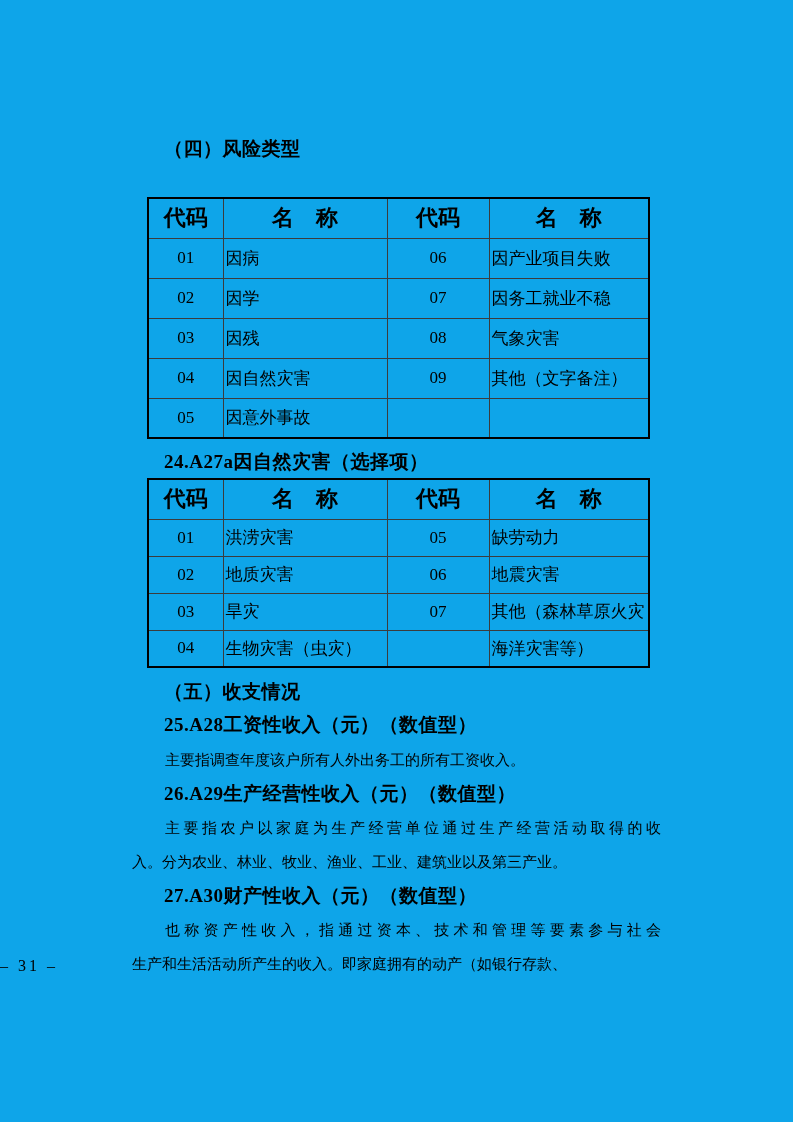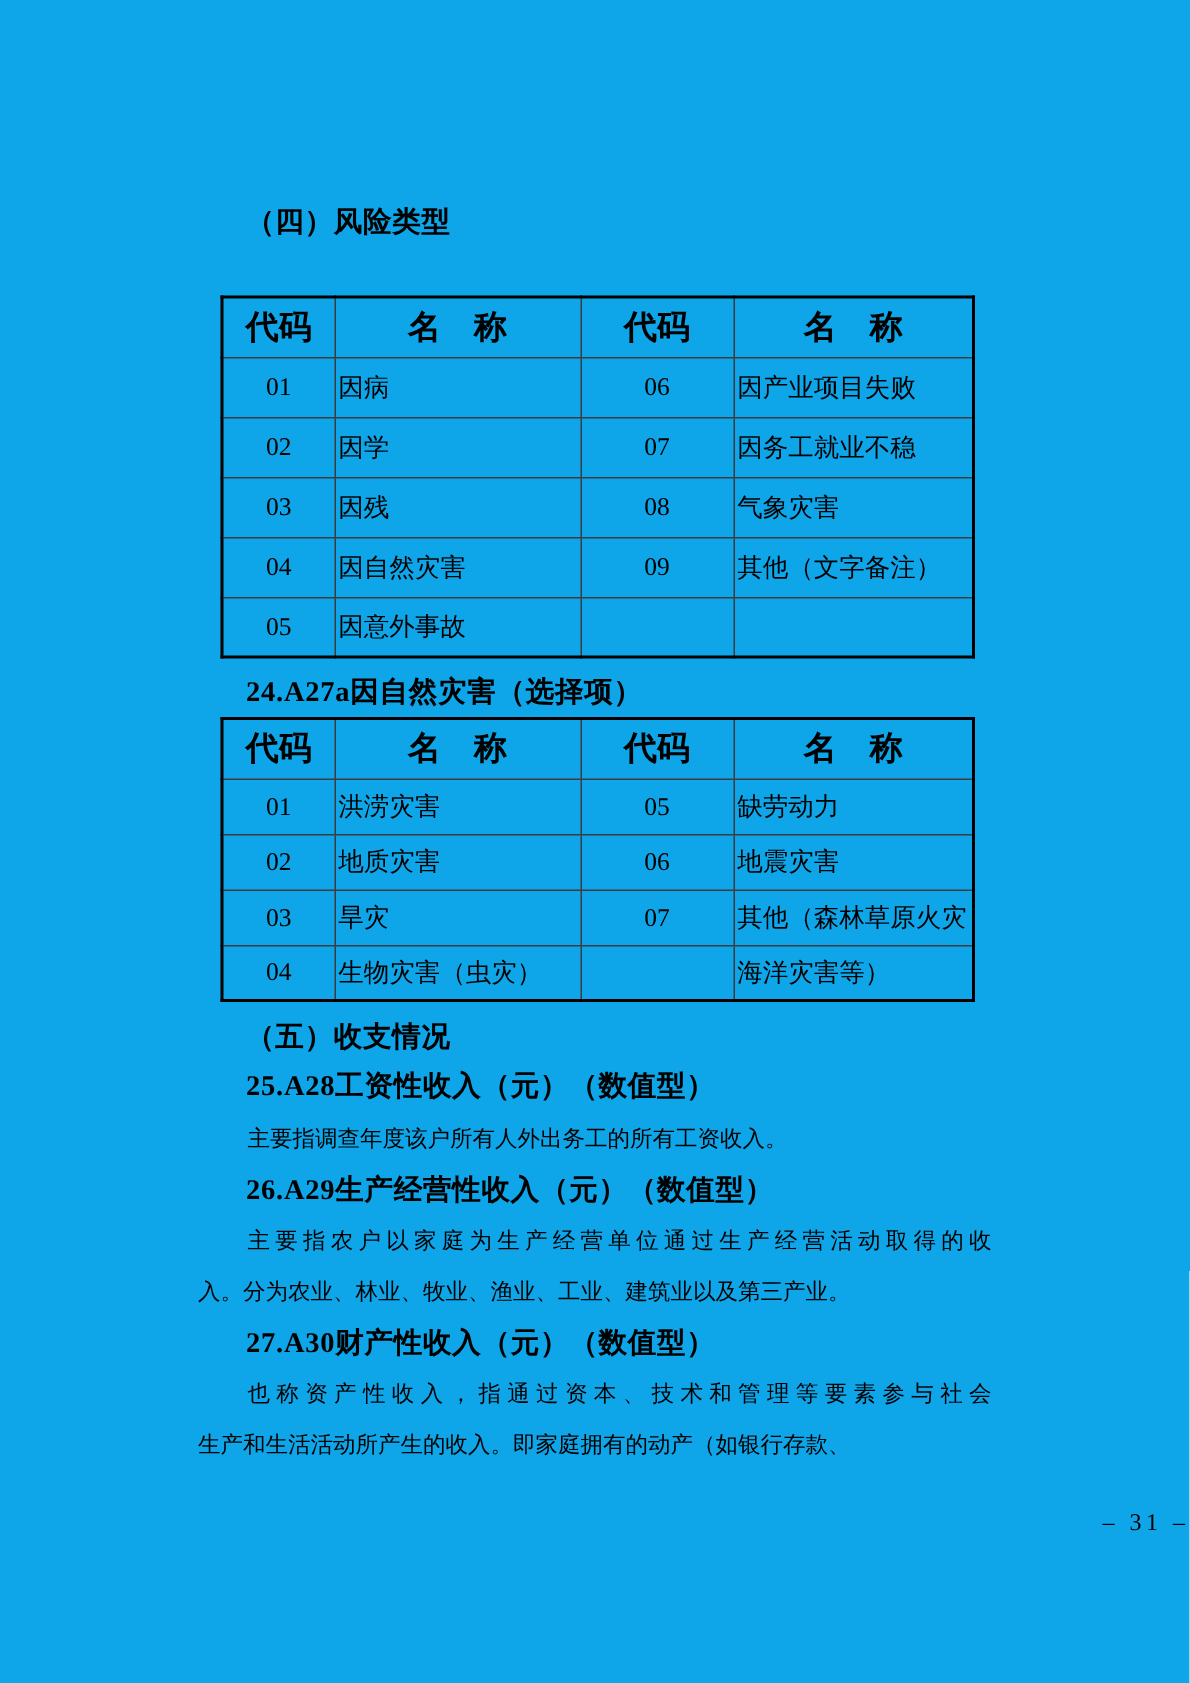--- a/index.html
+++ b/index.html
@@ -49,24 +49,24 @@
     font-size: 22px;
   }
   .grid td.code { text-align: center; }
   .grid td.name { text-align: left; padding-left: 2px; }
   .t1 tr { height: 40px; }
   .t2 tr { height: 37px; }
   .t2 thead tr { height: 40px; }
 
   .page-number {
     position: absolute;
-    top: 1005px;
+    top: 955px;
     left: 0;
     width: 793px;
-    text-align: right;
+    text-align: left;
     font-size: 16px;
     line-height: 22px;
     letter-spacing: 3px;
   }
 </style>
 </head>
 <body>
 
 <div class="page">
 

